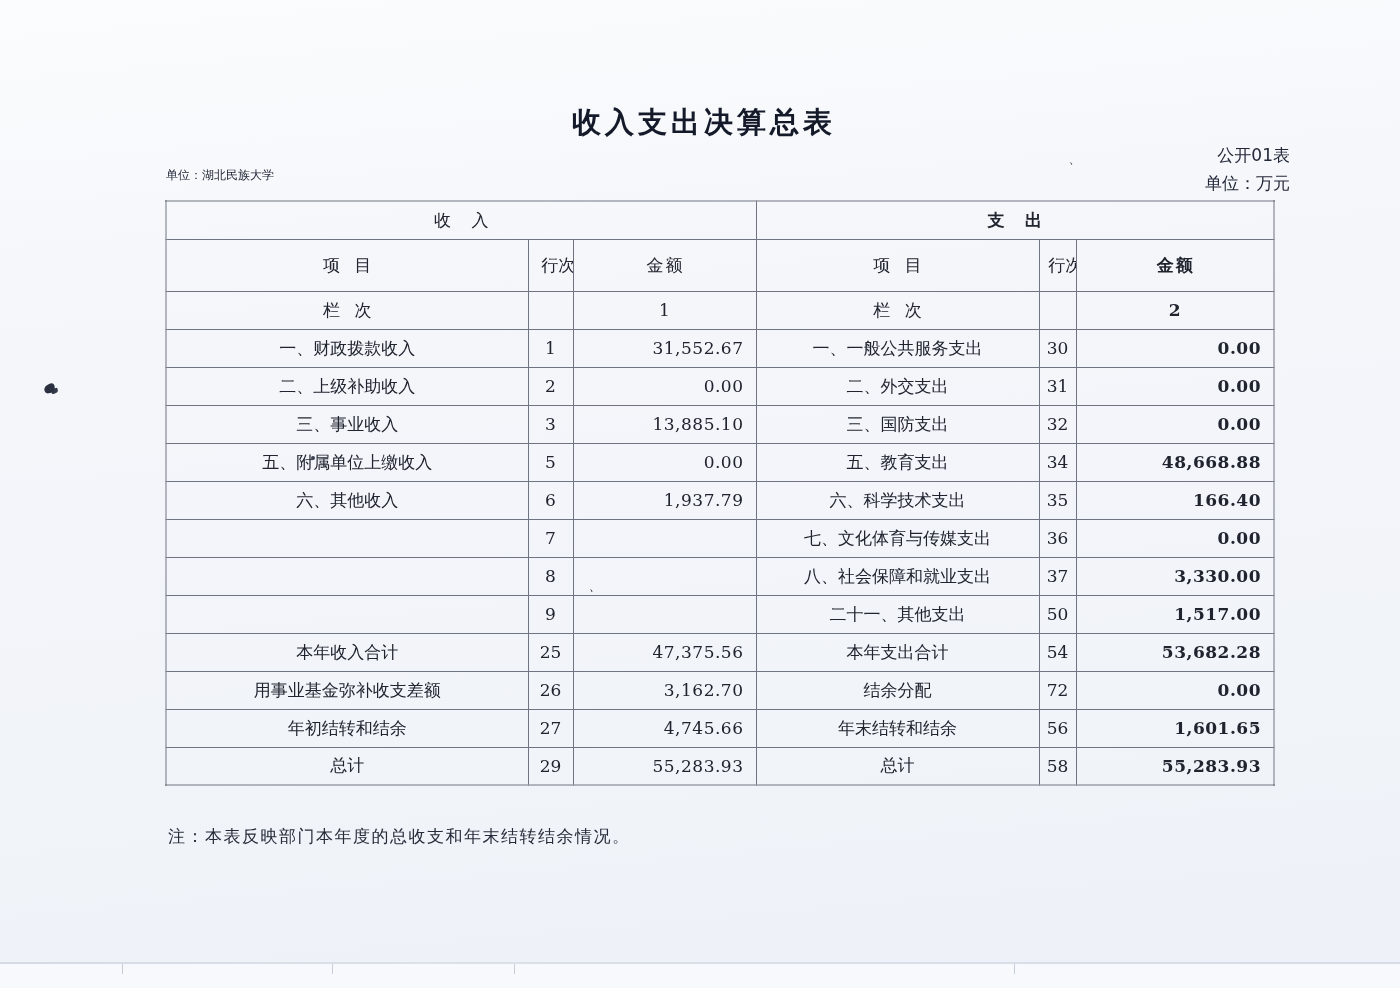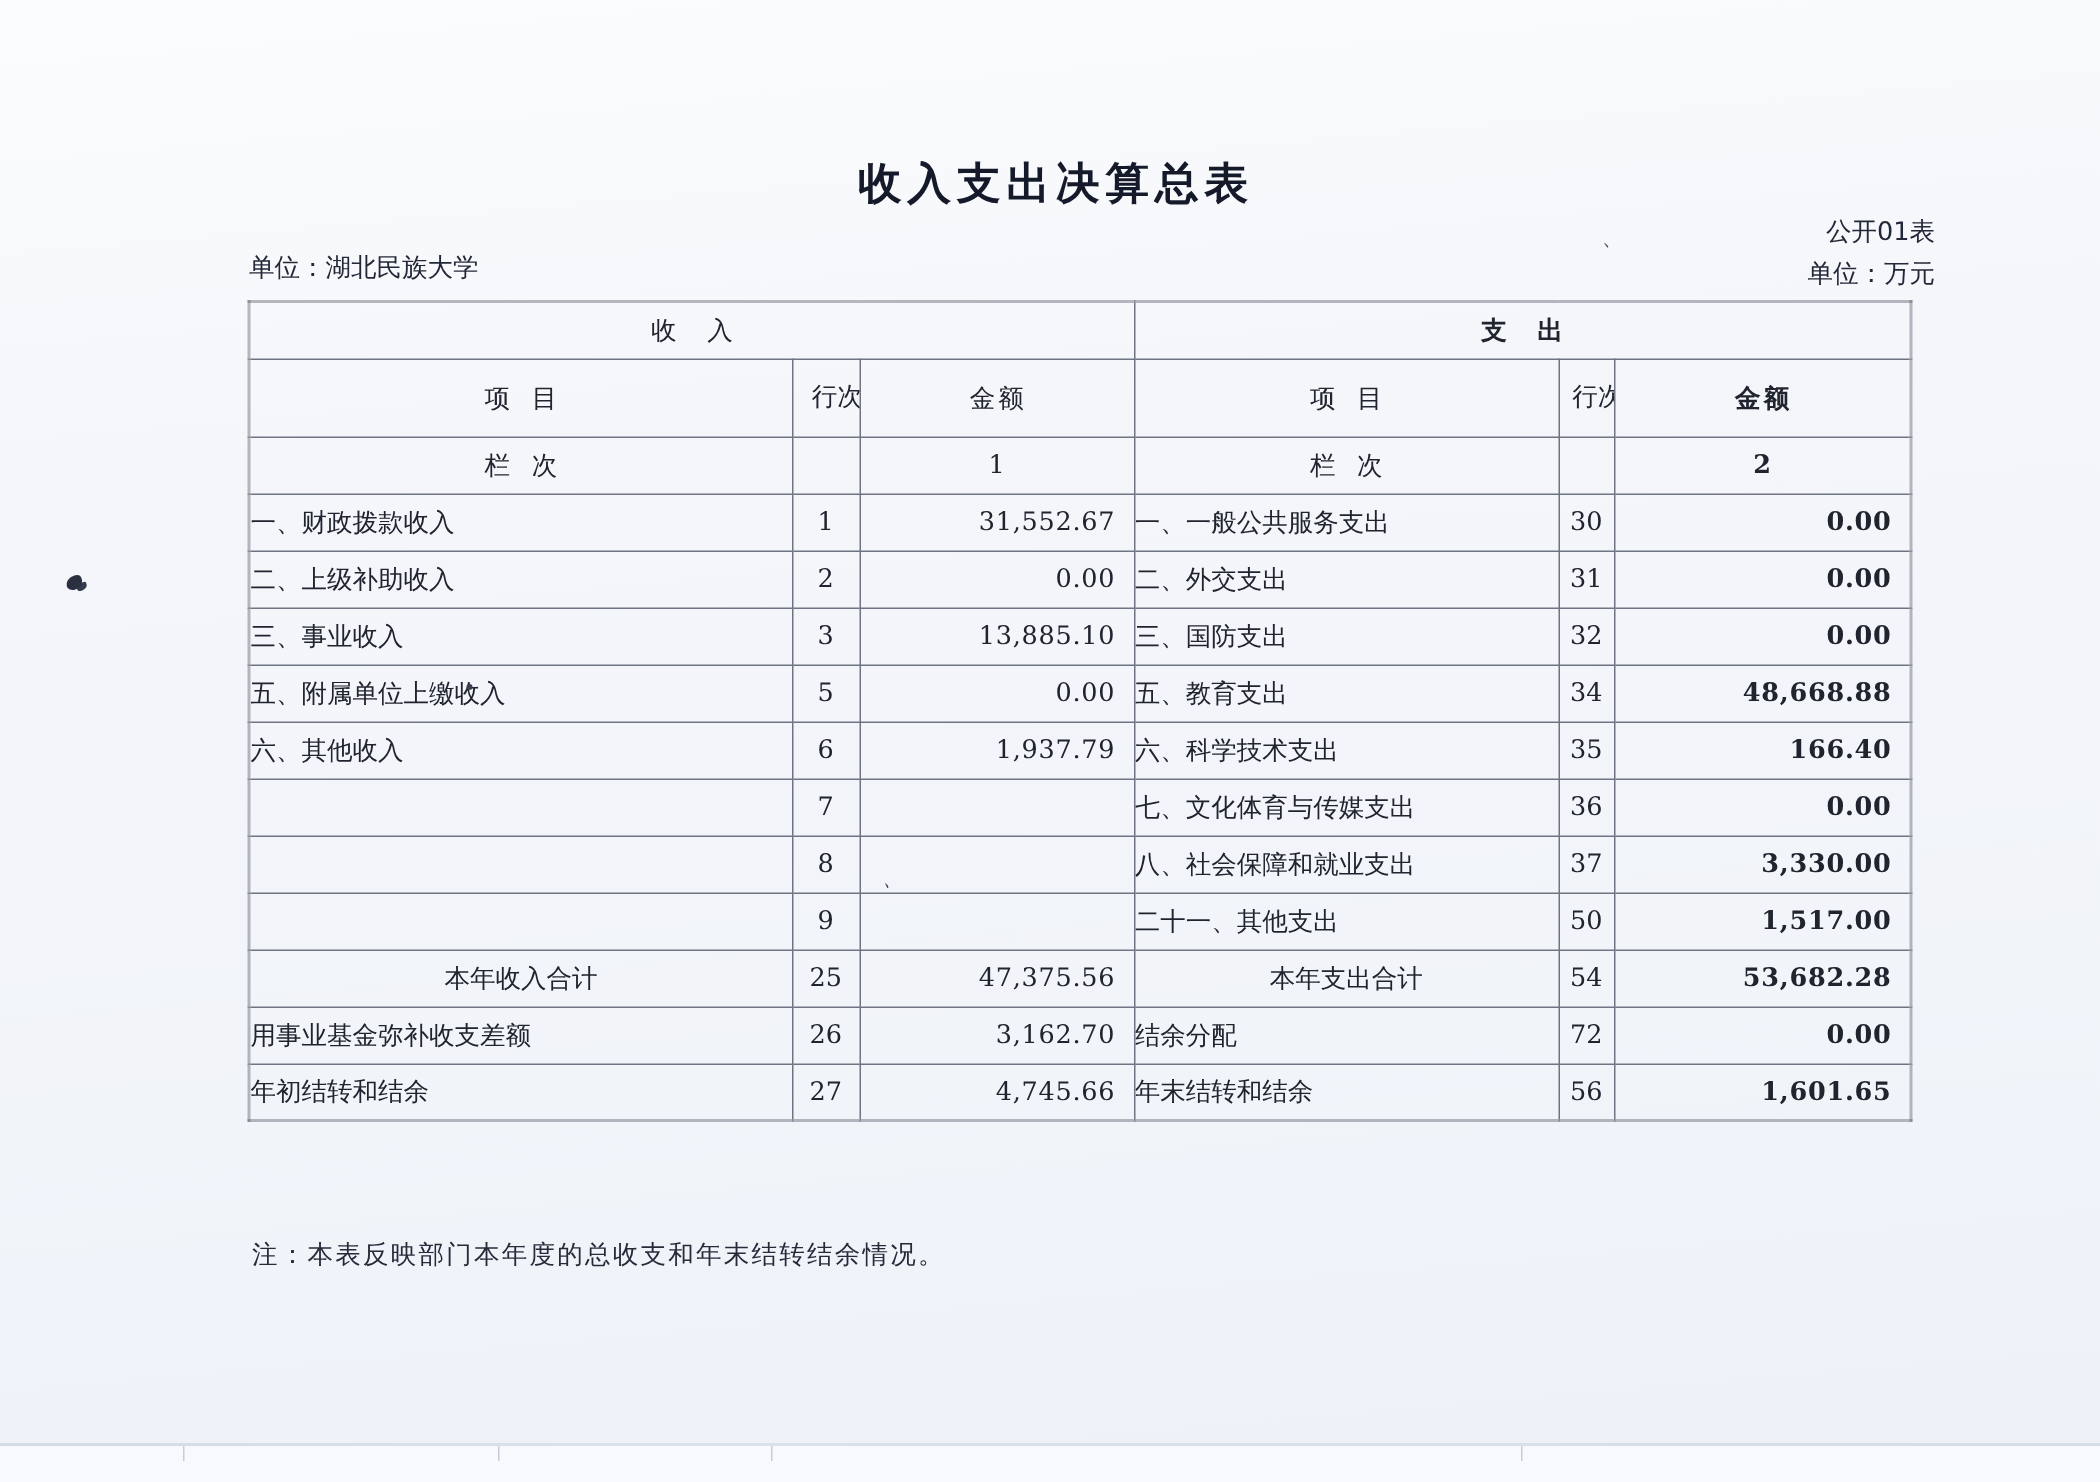--- a/index.html
+++ b/index.html
@@ -31,21 +31,21 @@
     top: 141px; right: 110px;
     width: 220px;
     text-align: right;
     font-size: 17px;
     line-height: 28px;
     color: #232838;
   }
   .org-unit {
     position: absolute;
     top: 167px; left: 166px;
-    font-size: 17px;
+    font-size: 12px;
     color: #232838;
   }
   
   table.summary {
     position: absolute;
     top: 200px; left: 165px;
     width: 1108px;
     border-collapse: collapse;
     table-layout: fixed;
     font-size: 17px;
@@ -68,21 +68,21 @@
   .ls-wide { letter-spacing: 1.2em; padding-left: 1.2em; }
   .ls-mid  { letter-spacing: 0.85em; padding-left: 0.85em; }
   .ls-sm   { letter-spacing: 0.12em; padding-left: 0.12em; }
   .stack {
     display: inline-block;
     width: 1.1em;
     word-break: break-all;
     line-height: 1.45;
     text-align: center;
   }
-  td.item { text-align: left; }
+  td.item { text-align: center; }
   td.item.center { text-align: center; padding-left: 0; margin-left: 37px; }
   td.line {
     text-align: center;
     font-family: "DejaVu Serif", "Liberation Serif", serif;
   }
   td.amt {
     text-align: right;
     padding-right: 12px;
     font-family: "DejaVu Serif", "Liberation Serif", serif;
     letter-spacing: 0.5px;
@@ -276,20 +276,28 @@
         <td class="amt outer-r">0.00</td>
       </tr>
       <tr class="data">
         <td class="item outer-l">年初结转和结余</td>
         <td class="line">27</td>
         <td class="amt">4,745.66</td>
         <td class="item">年末结转和结余</td>
         <td class="line">56</td>
         <td class="amt outer-r">1,601.65</td>
       </tr>
+      <tr class="data">
+        <td class="item outer-l outer-b">总计</td>
+        <td class="line outer-b">29</td>
+        <td class="amt outer-b">55,283.93</td>
+        <td class="item outer-b">总计</td>
+        <td class="line outer-b">58</td>
+        <td class="amt outer-r outer-b">55,283.93</td>
+      </tr>
     </tbody>
   </table>
 
   <div class="footnote">注：本表反映部门本年度的总收支和年末结转结余情况。</div>
 
   <div class="ink-blot"></div>
   <div class="stray-dot"></div>
   <span class="stray-comma">、</span>
   <div class="scan-line"></div>
   <div class="scan-area-bottom"></div>

